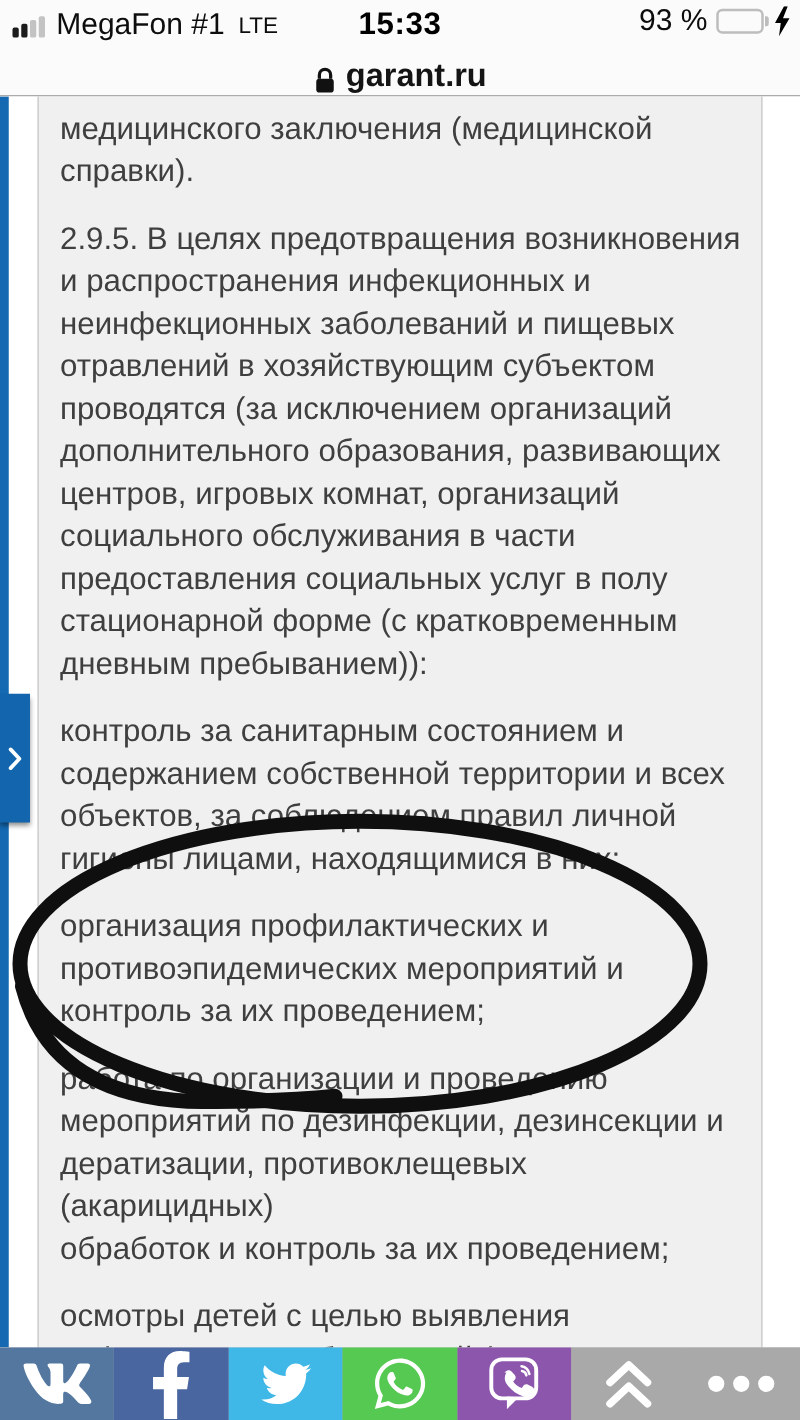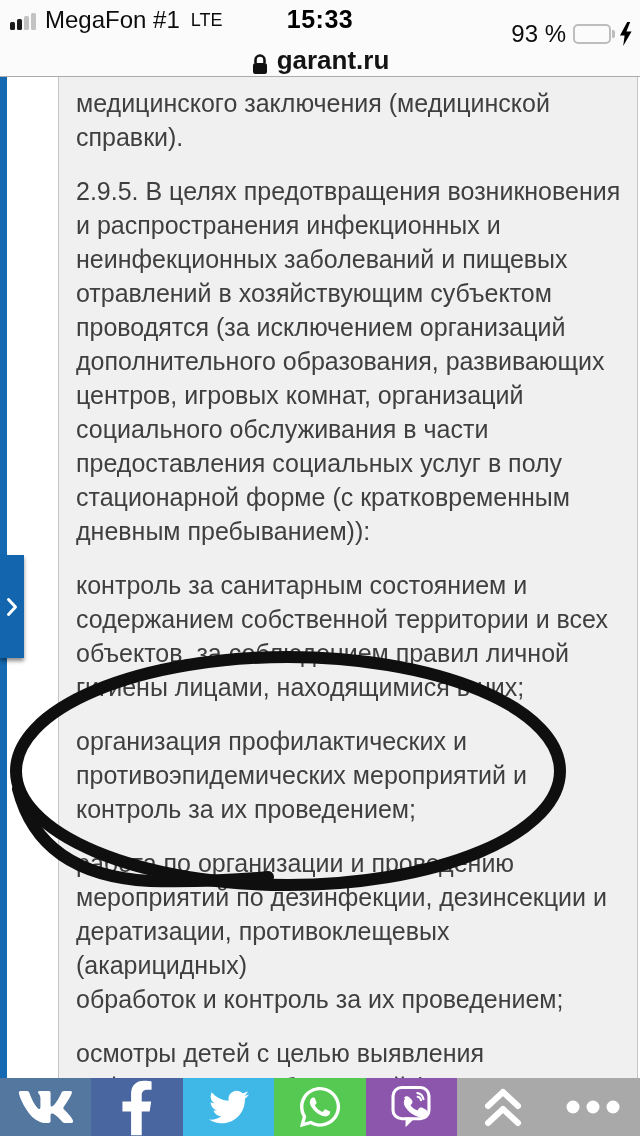--- a/index.html
+++ b/index.html
@@ -16,40 +16,40 @@
   .bars{display:flex;align-items:flex-end;gap:2px;padding-bottom:4px;}
   .bar{width:5px;border-radius:1.5px;background:#c3c3c3;}
   .bar.b1{height:8px;background:#1c1c1c;}
   .bar.b2{height:11px;background:#1c1c1c;}
   .bar.b3{height:14px;}
   .bar.b4{height:17px;}
   .carrier{margin-left:9px;font-size:24px;color:#0d0d0d;line-height:28px;}
   .lte{margin-left:11px;font-size:18px;color:#0d0d0d;line-height:28px;}
   .time{position:absolute;left:0;right:0;top:5px;text-align:center;
     font-size:25px;font-weight:700;color:#000;letter-spacing:.5px;}
-  .sb-right{position:absolute;right:8px;top:20px;display:flex;align-items:center;}
+  .sb-right{position:absolute;right:8px;top:3px;display:flex;align-items:center;}
   .pct{font-size:24px;color:#0d0d0d;margin-right:7px;}
   .battery{display:flex;align-items:center;}
   .batt-body{width:38px;height:20px;border:2px solid #bdbdbd;border-radius:5px;
     box-sizing:border-box;padding:1px;background:#fbfbfb;}
   .batt-fill{width:100%;height:100%;border-radius:2px;}
   .batt-nub{width:3px;height:8px;background:#bdbdbd;border-radius:0 2px 2px 0;margin-left:1px;}
   .bolt{margin-left:4px;display:flex;align-items:center;}
   .url-row{position:absolute;top:36px;left:0;right:0;height:40px;
     display:flex;align-items:flex-end;justify-content:center;gap:8px;cursor:pointer;}
   .domain{font-size:26px;font-weight:600;color:#141414;}
   
   .page{position:absolute;top:77px;left:0;width:640px;height:1001px;background:#ffffff;overflow:hidden;}
   .blue-strip{position:absolute;left:0;top:0;width:7px;height:100%;background:#1469b2;}
   .side-tab{position:absolute;left:0;top:478px;width:24px;height:103px;background:#1366ad;
     box-shadow:0 3px 4px rgba(0,0,0,.45);display:flex;align-items:center;justify-content:center;
     cursor:pointer;z-index:3;}
   .content{position:absolute;left:30px;top:0;width:580px;height:1001px;background:#f0f0f0;
     border-left:1px solid #c6c6c6;border-right:1px solid #c6c6c6;box-sizing:border-box;
-    padding:9px 16px 0 17px;margin-left:28px;}
+    padding:9px 16px 0 17px;}
   .para{font-size:25px;line-height:34px;color:#3f3f3f;white-space:pre-line;margin:0 0 20px 0;}
   .annotation-svg{position:absolute;left:0;top:0;width:640px;height:1001px;pointer-events:none;z-index:4;}
   
   .share-bar{position:absolute;left:0;bottom:0;width:640px;height:58px;display:flex;z-index:6;}
   .share-btn{flex:1 1 0;display:flex;align-items:center;justify-content:center;
     border:none;margin:0;padding:0;cursor:pointer;}
   .share-btn.fb-align{align-items:flex-end;}
 </style>
 </head>
 <body>

